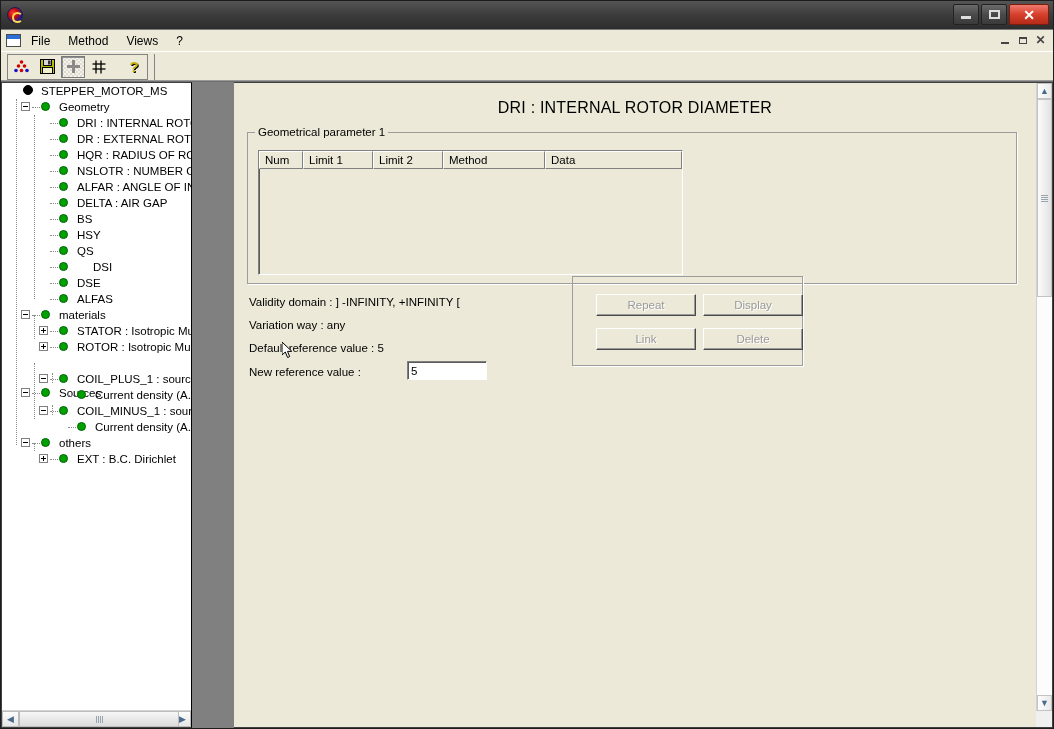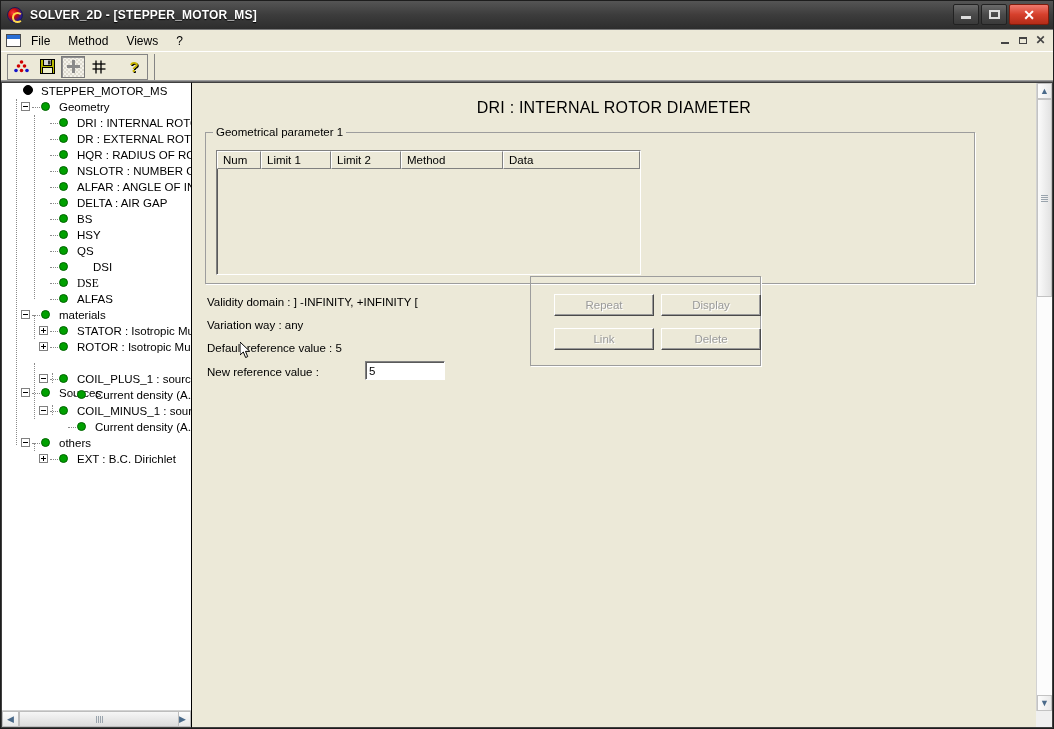--- a/index.html
+++ b/index.html
@@ -111,20 +111,21 @@
   .tb-rest { flex:1; border-left:1px solid #848484; margin-left:6px; height:26px; }
   .tb-bevel{position:absolute;left:0;right:0;bottom:0;height:1px;background:#9a9a9a;}
 
   
   .client {
     flex: 1; display: flex;
     background: #808080;
     border-top: 1px solid #6e6e6e;
     position: relative;
     overflow: hidden;
+    gap: 42px;
   }
 
   
   .tree-pane {
     width: 191px; flex: 0 0 191px;
     background:#fff;
     border: 1px solid #404040;
     border-right: 1px solid #000;
     display:flex; flex-direction:column;
     position: relative;
@@ -285,21 +286,20 @@
     position:absolute; width:11px; height:17px; pointer-events:none;
   }
 </style>
 </head>
 <body>
 
 <div class="app-window">
 
   <div class="titlebar">
     <div class="app-icon"></div>
-    <div class="title-text">SOLVER_2D - [STEPPER_MOTOR_MS]</div>
     <div class="win-buttons">
       <div class="win-btn">
           <span class="bar-min"></span>
         </div>
       <div class="win-btn">
           <span class="sq-max"></span>
         </div>
       <div class="win-btn close">✕</div>
     </div>
   </div>
@@ -425,21 +425,21 @@
           <div class="tnode" style="top: 160px; position: absolute; left: 0px; right: 0px;">
             <span class="dots" style="left: 48px; width: 8px; top: 8px;"></span>
             <span class="bullet" style="position: absolute; left: 57px; top: 3px;"></span>
             <span class="lbl" style="position: absolute; left: 70px;">QS</span>
           </div>
           <div class="tnode" style="top: 176px; position: absolute; left: 0px; right: 0px;">
             <span class="dots" style="left: 48px; width: 8px; top: 8px;"></span>
             <span class="bullet" style="position: absolute; left: 57px; top: 3px;"></span>
             <span class="lbl" style="position: absolute; left: 70px; margin-left: 16px;">DSI</span>
           </div>
-          <div class="tnode" style="top: 192px; position: absolute; left: 0px; right: 16px; font-family: Liberation Serif, serif;">
+          <div class="tnode" style="top: 192px; position: absolute; left: 0px; right: 16px;">
             <span class="dots" style="left: 48px; width: 8px; top: 8px;"></span>
             <span class="bullet" style="position: absolute; left: 57px; top: 3px;"></span>
             <span class="lbl" style="position: absolute; left: 70px;">DSE</span>
           </div>
           <div class="tnode" style="top: 208px; position: absolute; left: 0px; right: 0px;">
             <span class="dots" style="left: 48px; width: 8px; top: 8px;"></span>
             <span class="bullet" style="position: absolute; left: 57px; top: 3px;"></span>
             <span class="lbl" style="position: absolute; left: 70px;">ALFAS</span>
           </div>
           <div class="tnode" style="top: 224px; position: absolute; left: 0px; right: 0px;">

